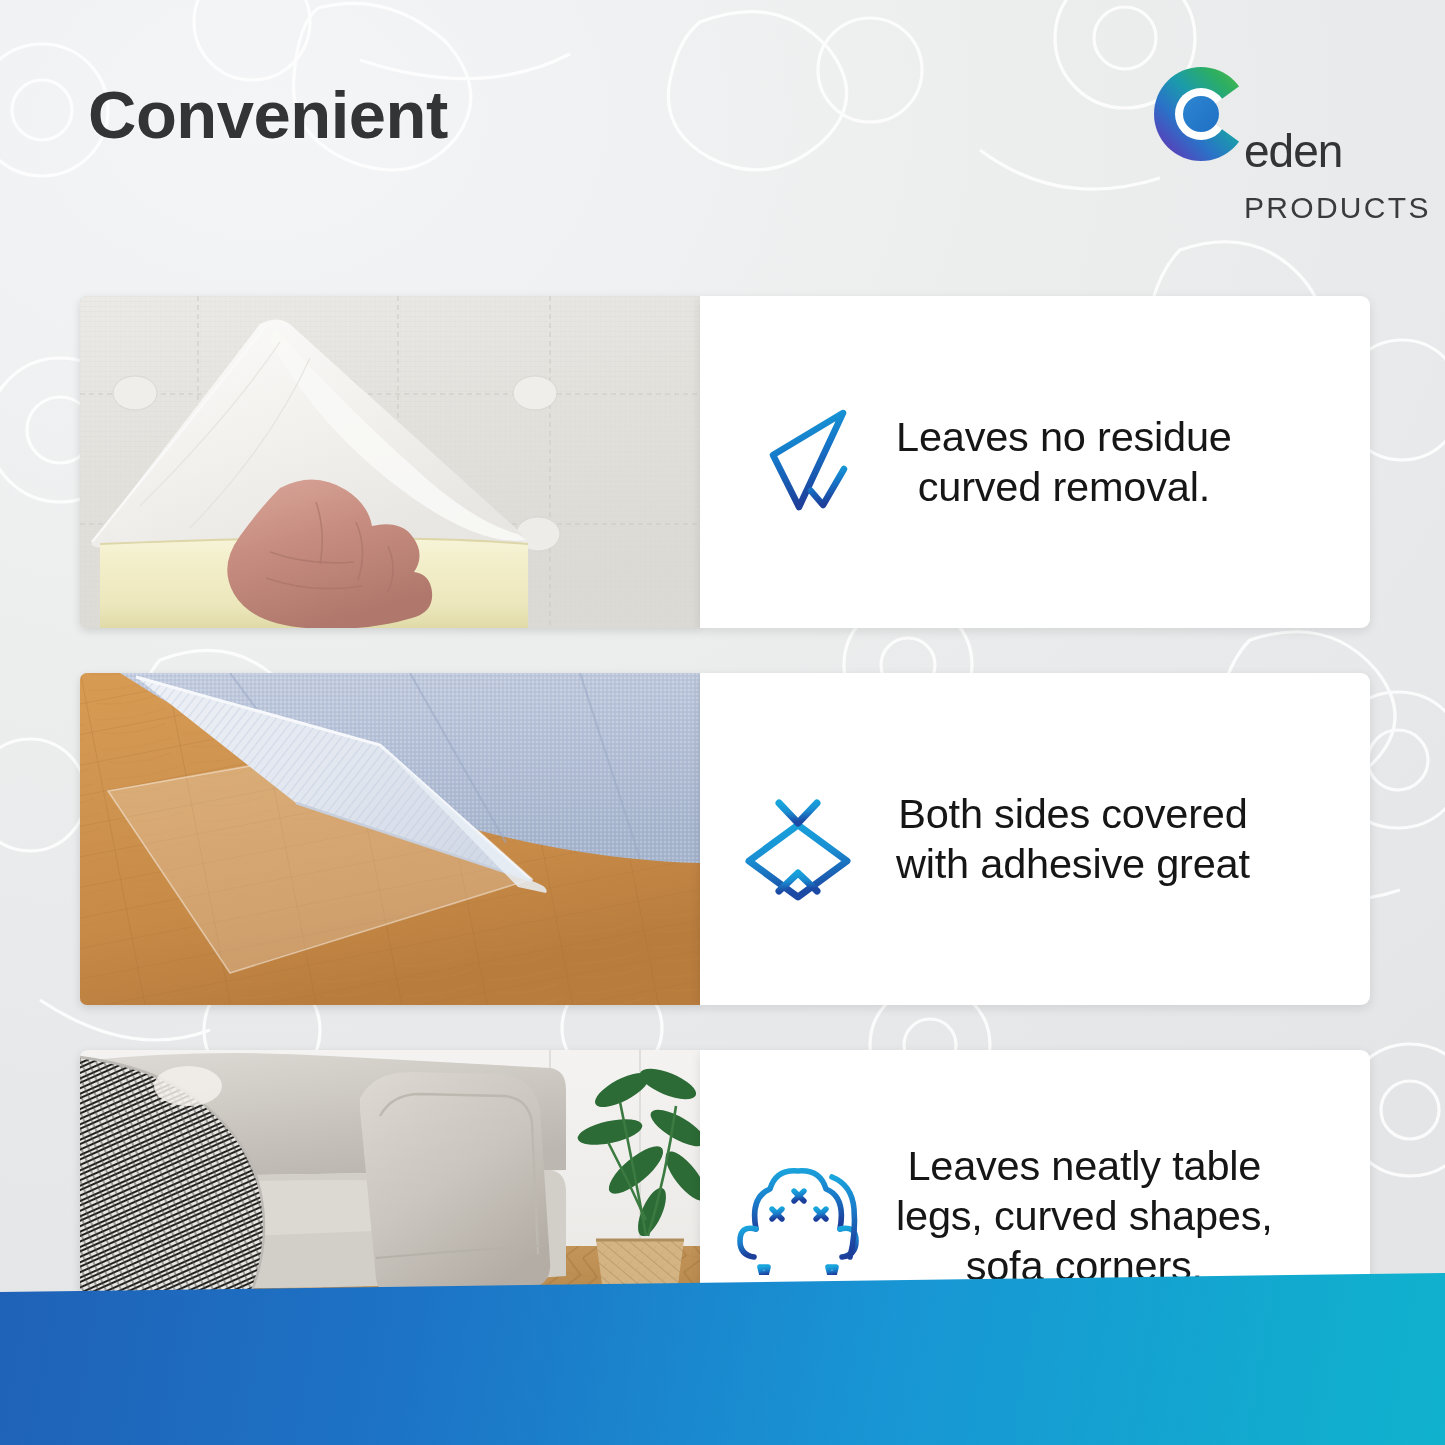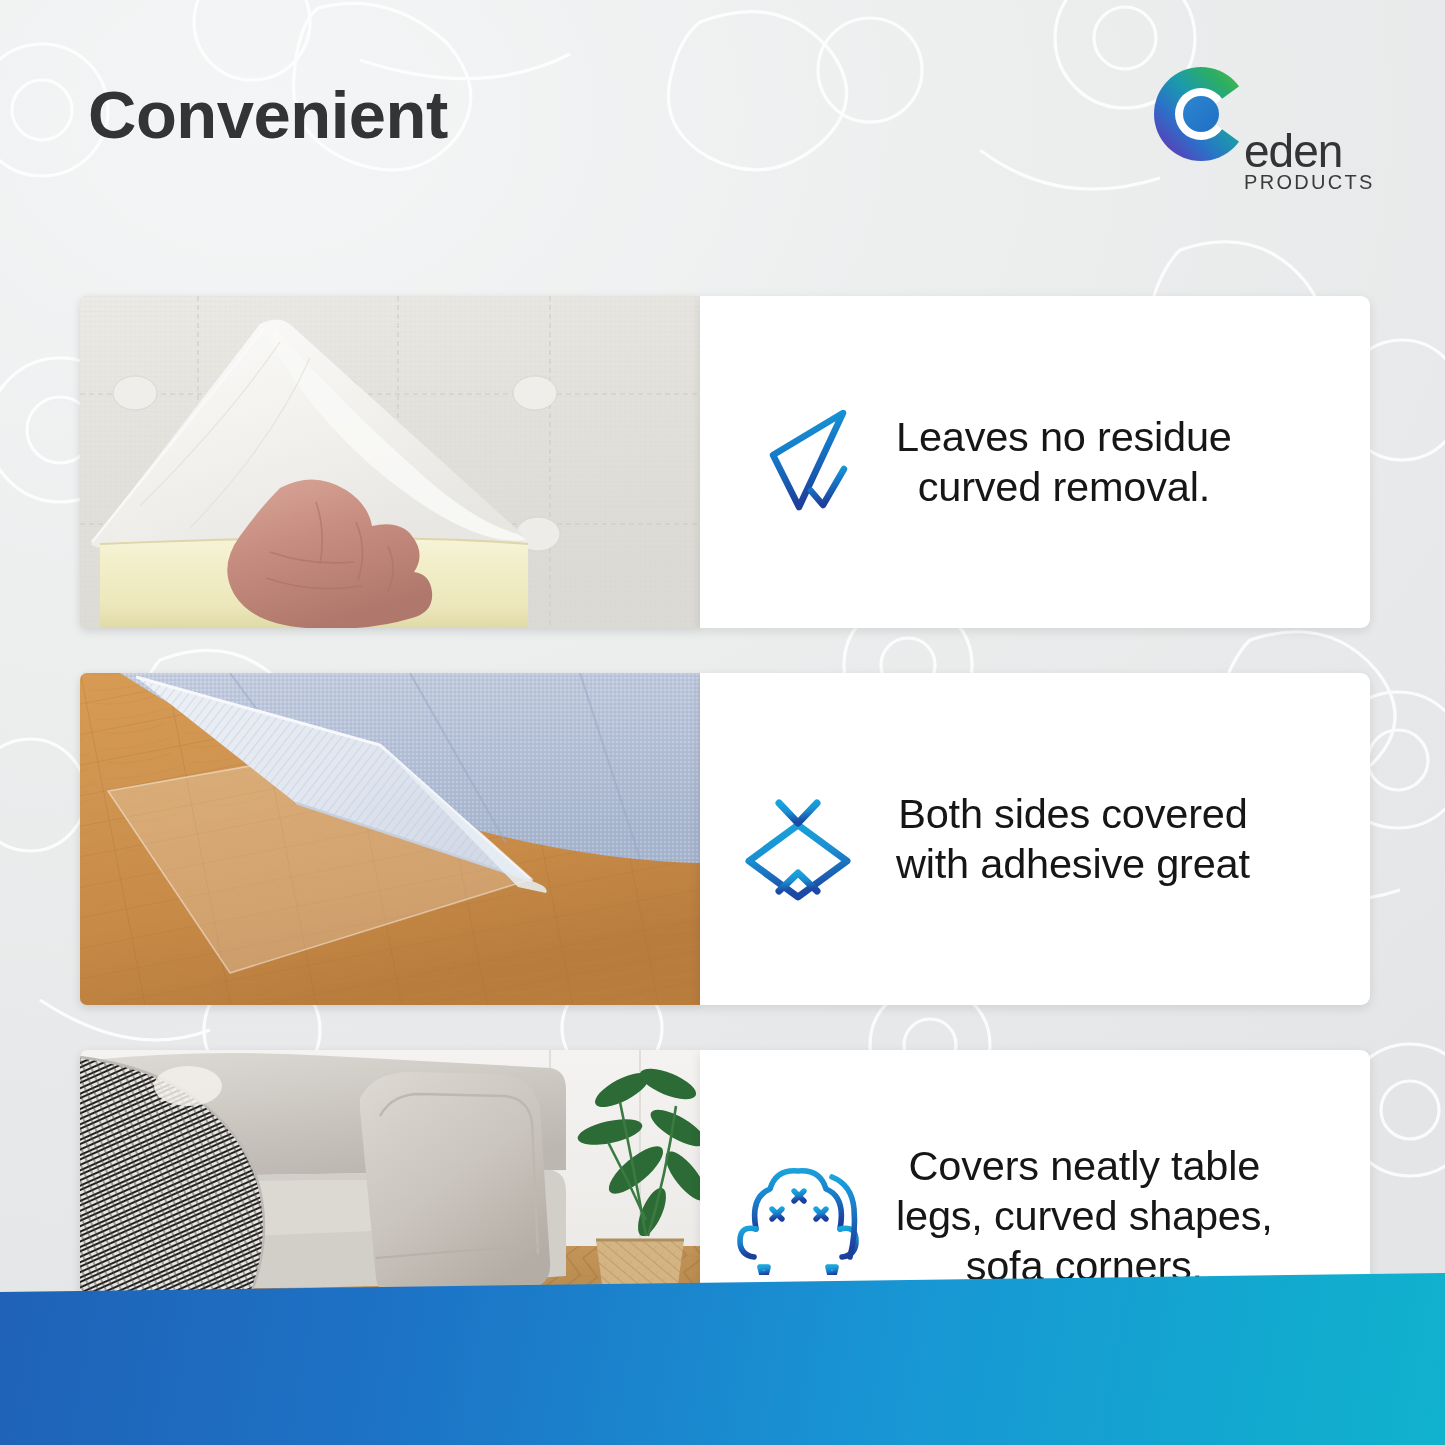--- a/index.html
+++ b/index.html
@@ -29,22 +29,22 @@
   .title .l2{display:block;}
 
   .logo{position:absolute;left:1150px;top:63px;width:215px;height:110px;}
   .logo-mark{position:absolute;left:0;top:0;width:102px;height:102px;}
   .logo-text{position:absolute;left:94px;top:22px;}
   .logo-eden{
     font-size:46px;font-weight:normal;color:#333436;line-height:.92;
     letter-spacing:-1px;display:block;margin-top:45px;
   }
   .logo-products{
-    font-size:20px;font-weight:normal;color:#3a3b3d;line-height:1;
-    letter-spacing:2.3px;display:block;margin-top:0;
+    font-size:30px;font-weight:normal;color:#3a3b3d;line-height:1;
+    letter-spacing:2.3px;display:block;margin-top:21px;
   }
 
   
   .row{position:absolute;left:80px;width:1290px;height:332px;text-align:center;}
   .row1{top:296px;}
   .row2{top:673px;border-radius:28px;}
   .row3{top:1050px;}
 
   .photo{
     position:absolute;left:0;top:0;width:620px;height:332px;
@@ -478,21 +478,21 @@
             <path d="M98 20 Q118 28 120 52 Q122 76 116 100"></path>
           </g>
           <g stroke="url(#ic3)" stroke-width="5.4" stroke-linecap="round">
             <path d="M60 34 L70 44 M70 34 L60 44"></path>
             <path d="M38 52 L48 62 M48 52 L38 62"></path>
             <path d="M82 52 L92 62 M92 52 L82 62"></path>
           </g>
         </svg>
       </div>
       <div class="feat-text">
-        <div>Covers neatly table</div>
+        <div>Leaves neatly table</div>
         <div>legs, curved shapes,</div>
         <div>sofa corners.</div>
       </div>
     </div>
   </div>
 
   <div class="band"></div>
 
 </div>
 

